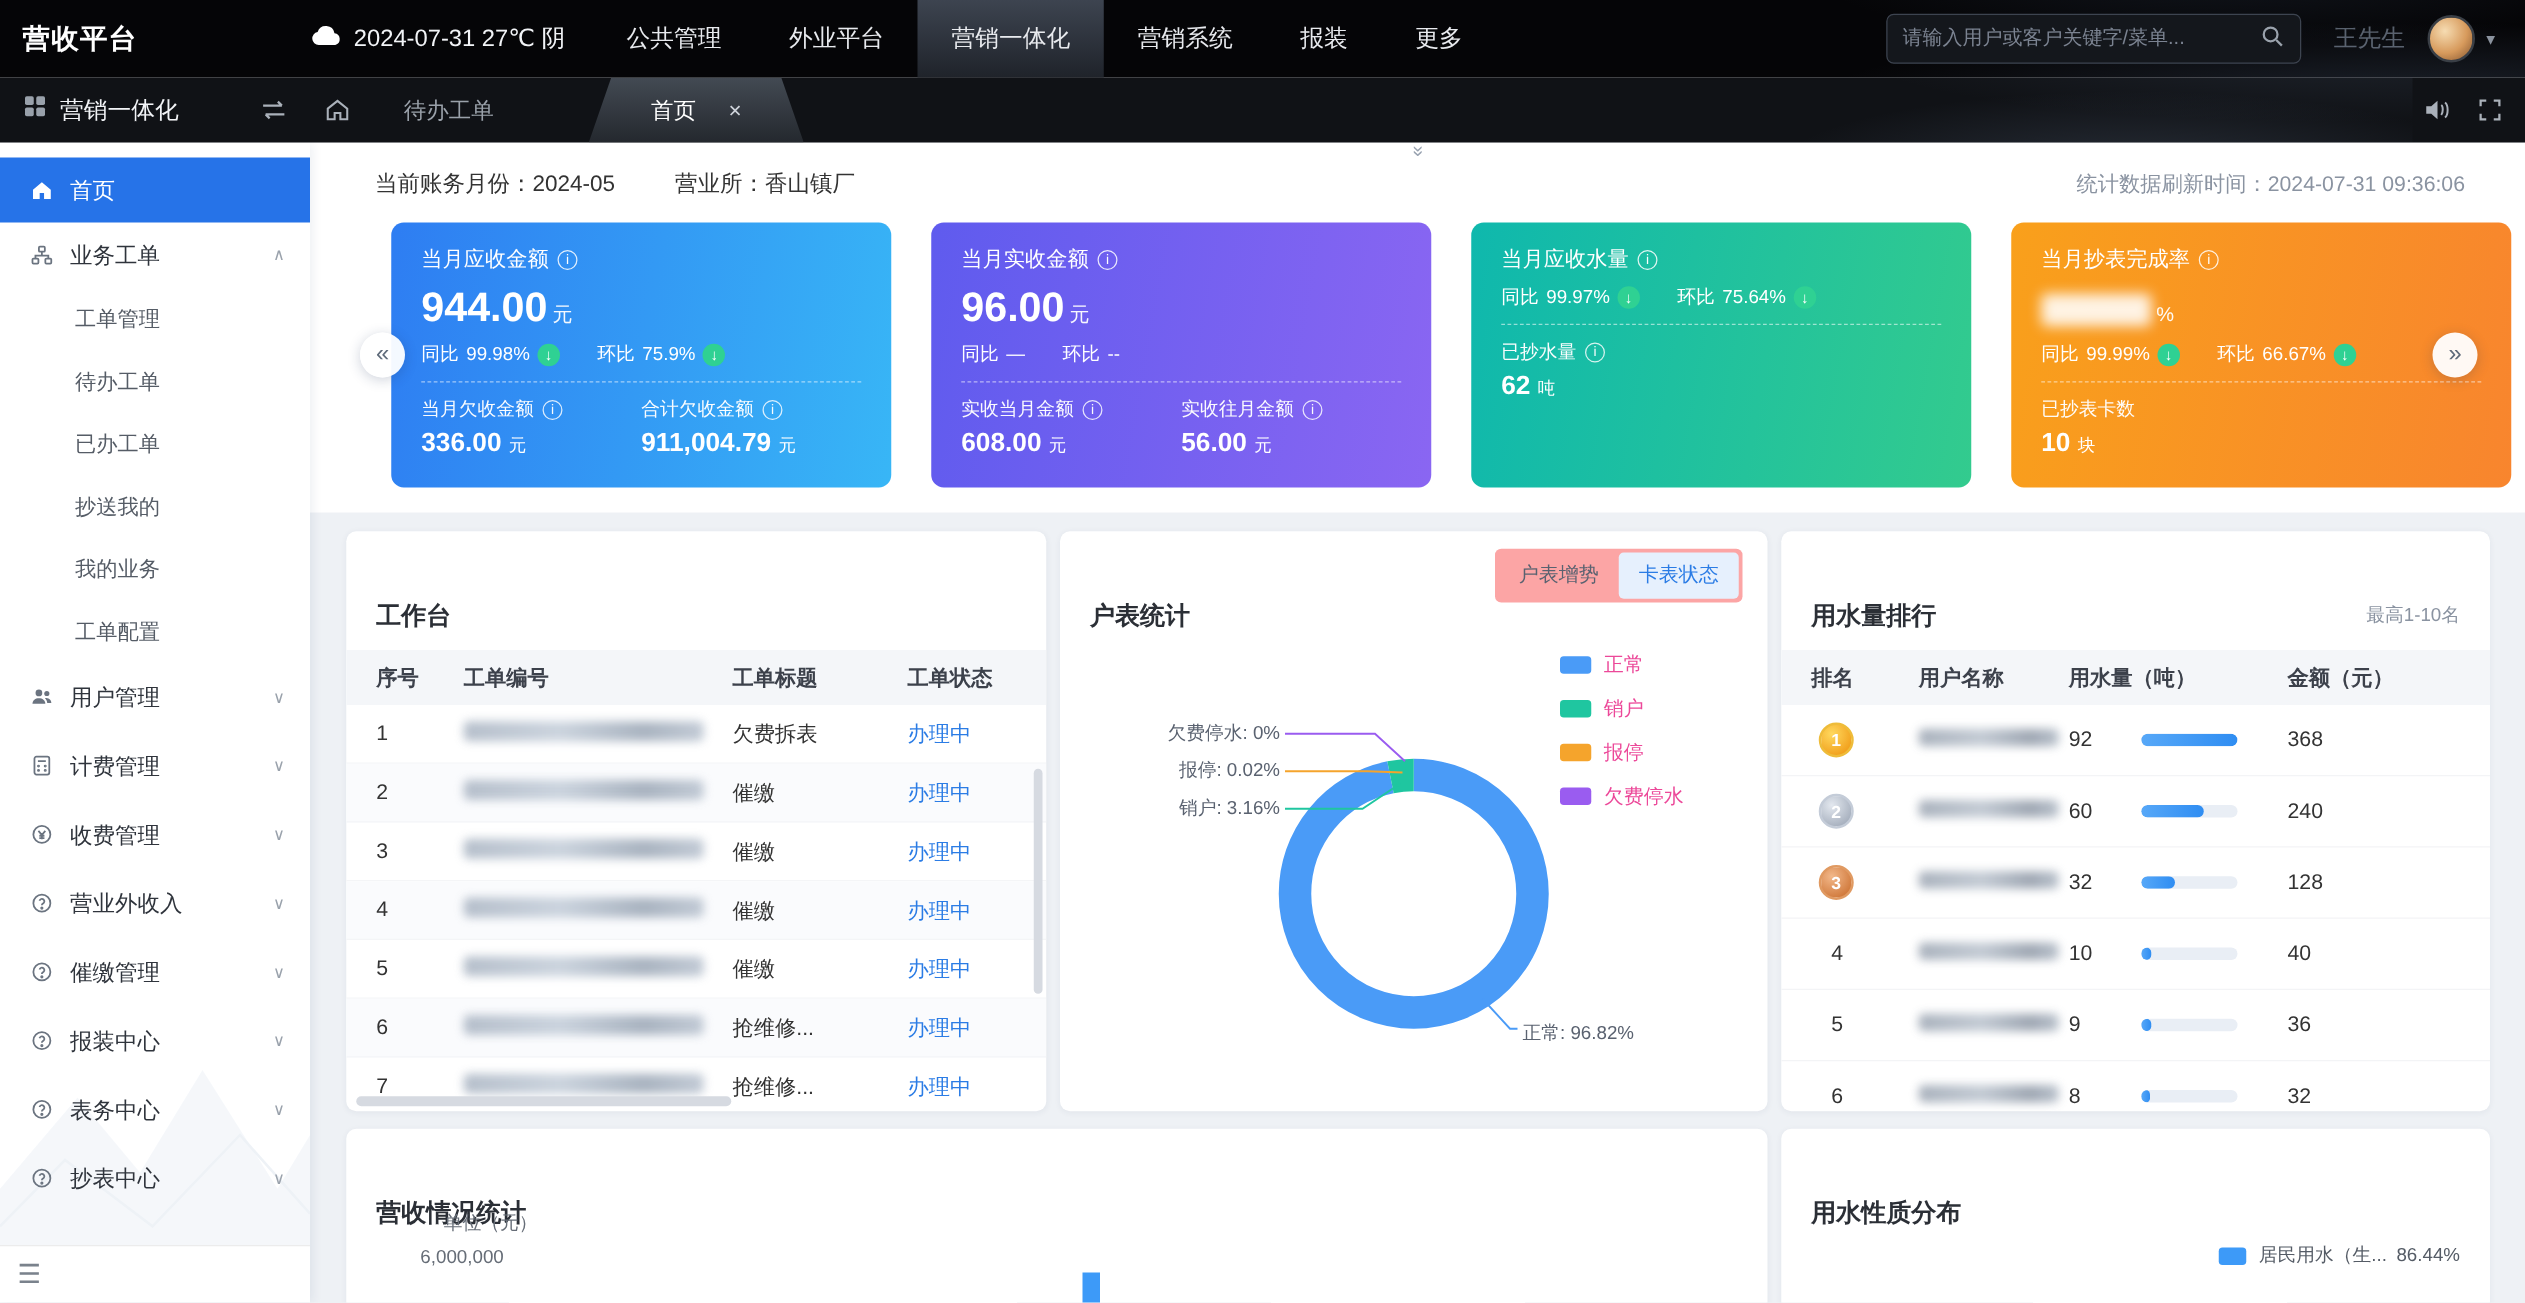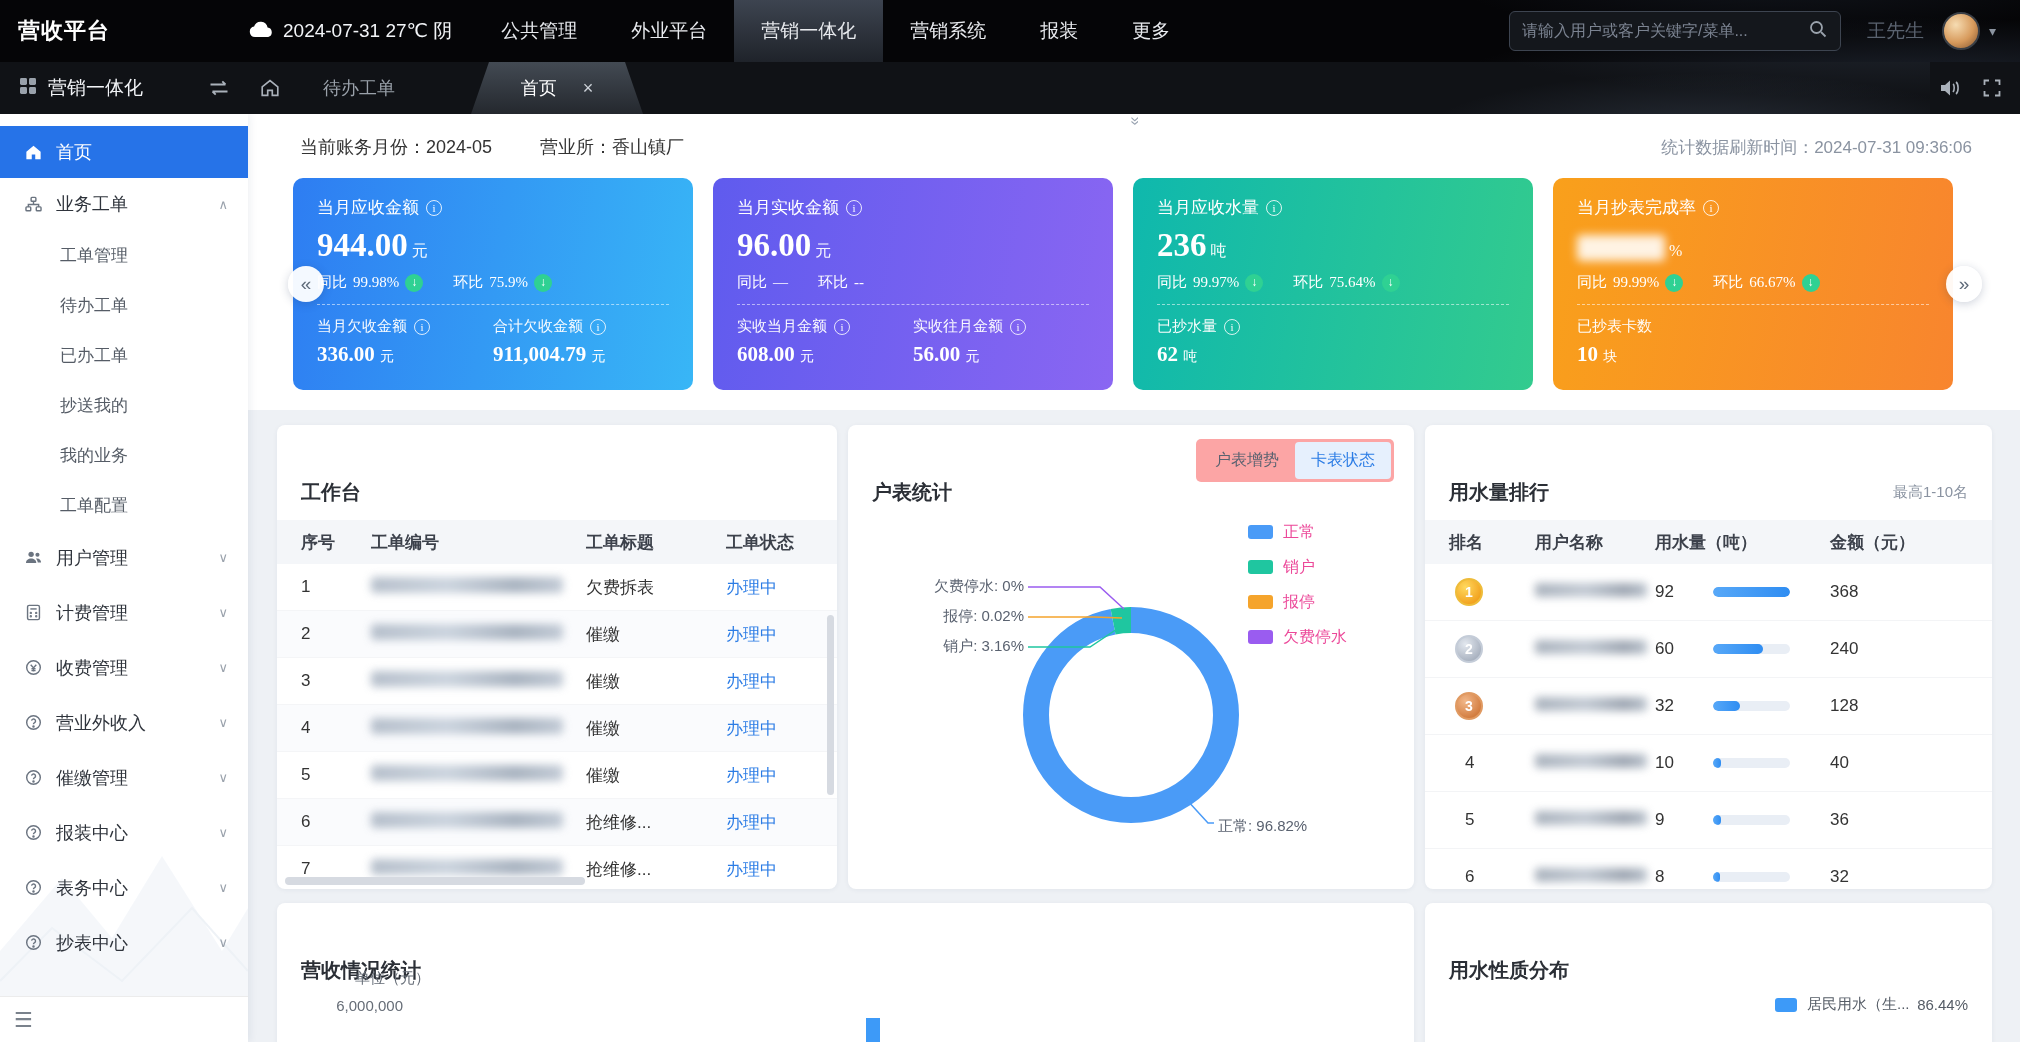--- a/index.html
+++ b/index.html
@@ -97,21 +97,21 @@
   .collapse-handle {
     position:absolute; top:-2px; left:864px; width:44px; height:24px; text-align:center;
     color:#98a2b0; font-size:16px; cursor:pointer; z-index:3;
   }
   .collapse-handle span { display:inline-block; transform:rotate(-90deg); }
   .info-bar { position:absolute; top:18px; left:52px; right:48px; height:30px; display:flex; align-items:center; font-size:18px; color:#333; }
   .info-pair { margin-right:48px; }
   .refresh { margin-left:auto; color:#8a93a1; font-size:17px; }
 
   
-  .cards-row { position:absolute; top:64px; left:45px; display:flex; gap:20px;font-family:Liberation Serif, serif; }
+  .cards-row { position:absolute; top:64px; left:65px; display:flex; gap:32px; }
   .stat-card { width:400px; height:212px; border-radius:10px; color:#fff; padding:18px 24px; position:relative; }
   .sc-title { font-size:17px; display:flex; align-items:center; }
   .sc-value { margin-top:8px; font-size:33px; font-weight:bold; }
   .sc-value .unit { font-size:16px; font-weight:normal; opacity:.95; margin-left:4px; }
   .sc-compare { margin-top:9px; font-size:15px; display:flex; gap:30px; align-items:center; }
   .cmp { display:flex; align-items:center; gap:6px; }
   .down-icon {
     width:18px; height:18px; border-radius:50%; background:#2fd193; color:#fff; font-size:12px;
     display:inline-flex; align-items:center; justify-content:center; cursor:pointer;
   }
@@ -546,21 +546,20 @@
           <div class="sub-value"><span>56.00</span> <span class="sub-unit">元</span></div>
         </div>
       </div>
     </div>
 
     <div class="stat-card" style="background: linear-gradient(100deg, rgb(15, 184, 173), rgb(51, 203, 142));">
       <div class="sc-title">
           <span>当月应收水量</span>
           <span class="info-icon">i</span>
         </div>
-      <div class="sc-value"><span>236</span><span class="unit">吨</span></div>
       <div class="sc-compare">
         <span class="cmp">
             <span>同比</span>
             <span>99.97%</span>
             <span class="down-icon">↓</span>
           </span>
         <span class="cmp">
             <span>环比</span>
             <span>75.64%</span>
             <span class="down-icon">↓</span>

